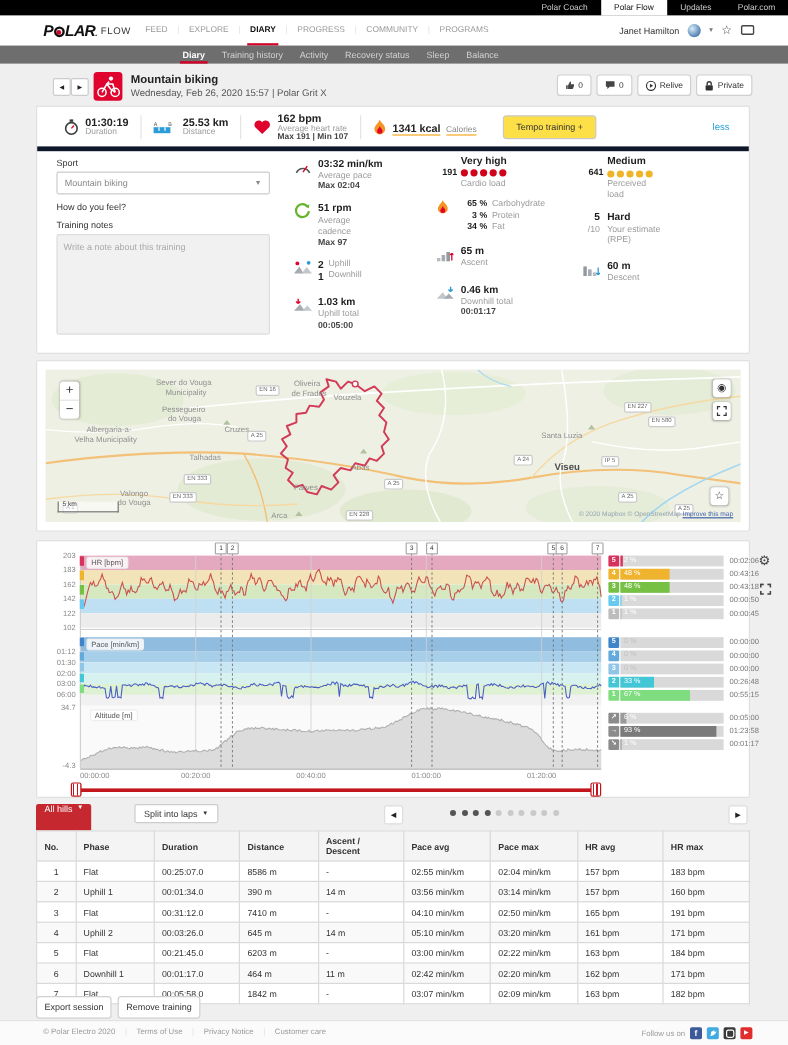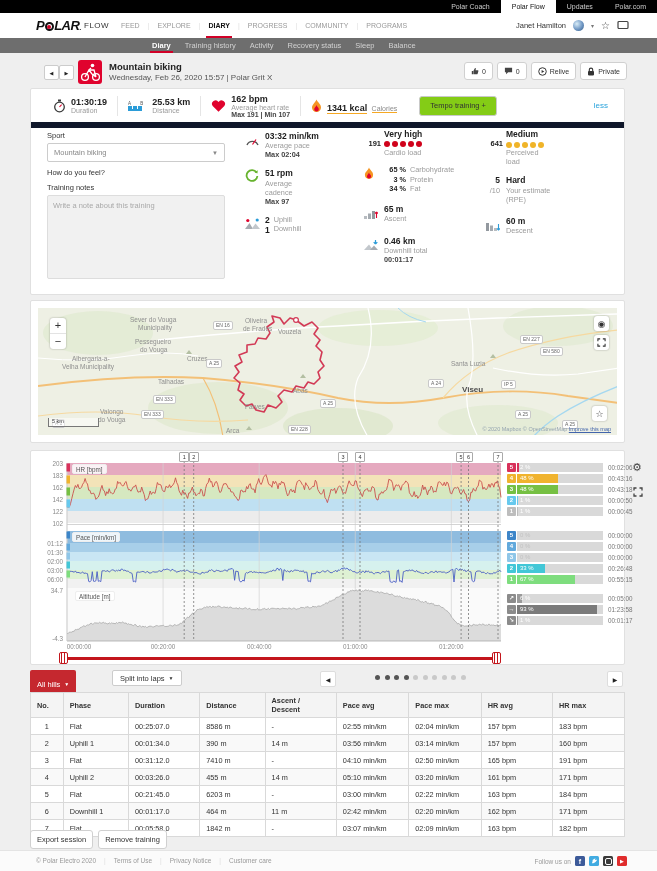--- a/index.html
+++ b/index.html
@@ -36,29 +36,29 @@
     display:inline-flex;align-items:center;justify-content:center;cursor:pointer;}
   .sporticon{position:absolute;left:48px;top:0;width:24px;height:24px;background:#e0032e;border-radius:3px;}
   .ttl{position:absolute;left:79px;top:1px;font-size:9.5px;font-weight:bold;color:#222;}
   .subttl{position:absolute;left:79px;top:13px;font-size:8px;color:#555;}
   .social{position:absolute;right:0;top:2px;display:flex;gap:4px;}
   .wbtn{height:16px;background:#fff;border:1px solid #d0d0d0;border-radius:3px;font-size:7px;color:#333;
     display:inline-flex;align-items:center;gap:3px;padding:0 6px;cursor:pointer;}
   
   .card{position:absolute;left:30px;width:595px;background:#fff;border:1px solid #e0e0e0;border-radius:2px;box-sizing:border-box;}
   
-  .sumrow{position:absolute;top:0;left:0;right:0;height:33px;display:flex;align-items:center;border-bottom:6px solid #0f172a;}
+  .sumrow{position:absolute;top:0;left:0;right:0;height:33px;display:flex;align-items:center;border-bottom:4px solid #0f172a;}
   .sumsep{width:1px;height:20px;background:#e5e5e5;}
   .sumitem{display:flex;align-items:center;gap:5px;padding:0 10px;}
   .sv1{font-size:9px;font-weight:bold;color:#222;}
   .sv2{font-size:7px;color:#9b9b9b;}
   .sv3{font-size:7px;font-weight:bold;color:#444;}
   .cal-u{border-bottom:1.5px solid #f6a823;padding-bottom:0.5px;display:inline-block;}
   .benefit{height:18px;border:1px solid #c9c9c9;border-radius:3px;font-size:7.5px;color:#333;display:inline-flex;
-    align-items:center;padding:0 10px;margin-left:12px;cursor:pointer;background:#84cc16;}
+    align-items:center;padding:0 10px;margin-left:12px;cursor:pointer;background:#fde047;}
   .less{margin-left:auto;margin-right:16px;font-size:8px;color:#29a3dc;cursor:pointer;}
   
   .flabel{font-size:7.5px;color:#333;margin:6px 0 3px;}
   .fselect{height:17px;border:1px solid #ccc;border-radius:2px;background:#fff;font-size:7.5px;color:#888;
     display:flex;align-items:center;padding:0 6px;justify-content:space-between;cursor:pointer;}
   .fselect .caret{color:#888;}
   .fnotes{width:100%;height:84px;box-sizing:border-box;background:#f1f1f1;border:1px solid #ddd;border-radius:2px;
     font-size:7.5px;color:#555;padding:5px;resize:none;font-family:"Liberation Sans",sans-serif;}
   .fnotes::placeholder{color:#a9a9a9;}
   
@@ -100,21 +100,21 @@
   .ztime{font-size:6.3px;color:#777;margin-left:5px;}
   .xlab{position:absolute;font-size:6.3px;color:#8a8a8a;transform:translateX(-50%);}
   .sliderbar{position:absolute;left:33px;width:432px;top:206px;height:3px;background:#c3161c;}
   .shandle{position:absolute;top:201px;width:9px;height:12px;background:repeating-linear-gradient(90deg,#fff 0 1px,#c3161c 1px 2px,#fff 2px 3px);
     background-color:#fff;border:1px solid #c3161c;border-radius:2px;box-sizing:border-box;cursor:ew-resize;}
   .gear{position:absolute;left:601px;top:10px;font-size:11px;color:#444;cursor:pointer;}
   .expander{position:absolute;left:602px;top:32px;cursor:pointer;}
   
   .ctrlrow{position:absolute;top:670px;left:30px;width:595px;height:18px;}
   .redbtn{position:absolute;left:0;top:0;height:28px;background:#c5282f;color:#fff;font-size:7.5px;border-radius:2px;
-    display:inline-flex;align-items:center;gap:4px;padding:0 7px;cursor:pointer;}
+    display:inline-flex;gap:4px;padding:0 7px;cursor:pointer;}
   .redbtn .vcaret{font-size:5px;}
   .splitbtn{position:absolute;left:82px;top:0;height:16px;background:#fff;border:1px solid #ccc;color:#333;font-size:7.5px;
     border-radius:2px;display:inline-flex;align-items:center;gap:4px;padding:0 7px;cursor:pointer;box-sizing:border-box;}
   .pagarrow{position:absolute;top:1px;width:14px;height:14px;background:#fff;border:1px solid #ddd;border-radius:2px;
     font-size:6px;color:#222;display:flex;align-items:center;justify-content:center;cursor:pointer;}
   .pagdots{position:absolute;left:345px;top:5px;display:flex;gap:4.5px;}
   .pd{width:5px;height:5px;border-radius:50%;background:#c9c9c9;cursor:pointer;}
   .pd.on{background:#555;}
   
   .laps-table{position:absolute;top:692px;left:30px;width:595px;border-collapse:collapse;font-size:7.3px;color:#333;background:#fff;}
@@ -319,20 +319,32 @@
       <div style="display:flex;gap:4px;">
         <div style="text-align:right;">
             <div class="stv">2</div>
           <div class="stv">1</div>
           </div>
         <div>
             <div class="stl">Uphill</div>
           <div class="stl">Downhill</div>
           </div>
       </div>
+    </div>
+    <div class="stat">
+      <span class="ic"><svg width="15" height="12" viewBox="0 0 15 12">
+        <path d="M3.5,1 v4 M3.5,5 l-1.8,-1.8 M3.5,5 l1.8,-1.8" stroke="#e0032e" stroke-width="1.2" fill="none"></path>
+        <path d="M0,11 L5,5.5 L9,11 Z" fill="#a5abb1"></path>
+            <path d="M7,11 L11,6.5 L15,11 Z" fill="#c2c7cc"></path>
+          </svg></span>
+      <div>
+          <div class="stv">1.03 km</div>
+        <div class="stl">Uphill total</div>
+        <div class="stm">00:05:00</div>
+        </div>
     </div>
   </div>
 
   <div class="abs" style="left:333px;top:40px;width:118px;">
     <div style="margin-bottom:8px;margin-left:20px;">
       <div class="stv">Very high</div>
       <div style="display:flex;align-items:center;">
         <span class="stv" style="font-size:7.5px;margin-left:-20px;width:17px;text-align:right;">191</span>
         <span class="dots">
           <span class="dot" style="background:#d0021b"></span>
@@ -780,21 +792,21 @@
         <td class="">-</td>
         <td class="">04:10 min/km</td>
         <td class="">02:50 min/km</td>
         <td class="">165 bpm</td>
         <td class="">191 bpm</td>
       </tr>
       <tr>
         <td class="cnum">4</td>
         <td class="">Uphill 2</td>
         <td class="">00:03:26.0</td>
-        <td class="">455 m</td>
+        <td class="">645 m</td>
         <td class="">14 m</td>
         <td class="">05:10 min/km</td>
         <td class="">03:20 min/km</td>
         <td class="">161 bpm</td>
         <td class="">171 bpm</td>
       </tr>
       <tr>
         <td class="cnum">5</td>
         <td class="">Flat</td>
         <td class="">00:21:45.0</td>

